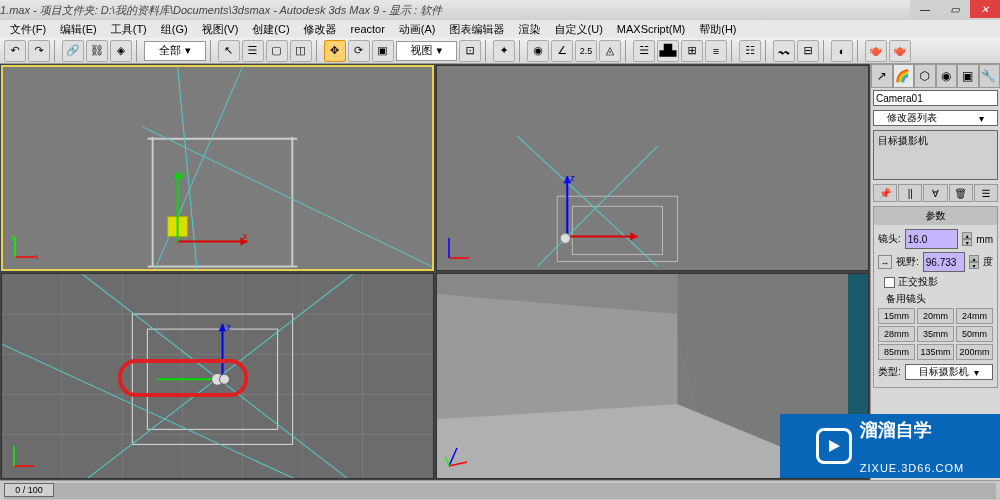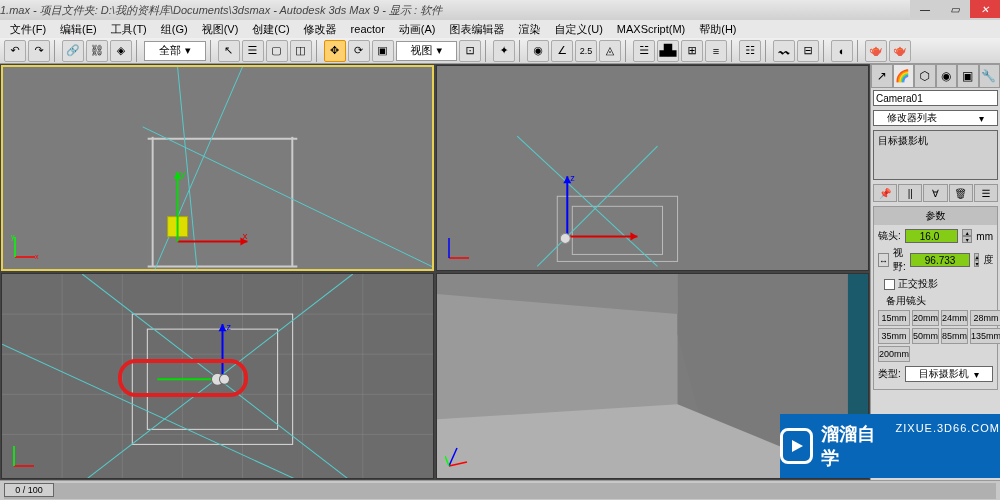--- a/index.html
+++ b/index.html
@@ -38,38 +38,38 @@
 .cp-combo { margin: 2px; height: 16px; background: #fff; border: 1px solid #666; padding: 0 13px; font-size: 10px; display: flex; align-items: center; justify-content: space-between; }
 .cp-list { margin: 2px; height: 50px; background: #d0d0d0; border: 1px solid #666; padding: 2px; font-size: 10px; }
 .cp-list-item { padding: 1px 2px; }
 .cp-nav-btns { display: flex; margin: 2px; gap: 1px; }
 .cp-nav-btn { flex: 1; height: 18px; background: #d0d0d0; border: 1px solid #999; display: flex; align-items: center; justify-content: center; font-size: 10px; cursor: pointer; }
 .cp-rollout { margin: 2px; border: 1px solid #999; }
 .cp-rollout-header { background: #c0c0c0; padding: 2px 4px; font-size: 10px; text-align: center; }
 .cp-rollout-body { padding: 4px; background: #d8d8d8; font-size: 10px; }
 .cp-field-row { display: flex; align-items: center; gap: 4px; margin-bottom: 3px; }
 .cp-field-label { font-size: 10px; }
-.cp-field-input { flex: 1; height: 14px; background: #84cc16; border: 1px solid #666; padding: 0 14px; font-size: 10px; display: flex; align-items: center; }
+.cp-field-input { flex: 1; height: 20px; background: #c4b5fd; border: 1px solid #666; padding: 0 2px; font-size: 10px; display: flex; align-items: center; }
 .cp-spinner { width: 10px; display: flex; flex-direction: column; }
 .cp-spin-btn { height: 7px; background: #c0c0c0; border: 1px solid #888; font-size: 6px; display: flex; align-items: center; justify-content: center; cursor: pointer; }
 .cp-checkbox-row { display: flex; align-items: center; gap: 3px; margin-bottom: 3px; margin-left: 6px; }
 .cp-checkbox { width: 11px; height: 11px; background: #fff; border: 1px solid #666; cursor: pointer; }
-.cp-preset-grid { display: grid; grid-template-columns: 1fr 1fr 1fr 1fr; gap: 2px; margin-bottom: 4px; }
+.cp-preset-grid { display: grid; grid-template-columns: 1fr 1fr 1fr; gap: 2px; margin-bottom: 4px; }
 .cp-preset-btn { height: 16px; background: #d0d0d0; border: 1px solid #999; font-size: 9px; display: flex; align-items: center; justify-content: center; cursor: pointer; }
 .cp-section-label { font-size: 10px; margin: 3px 0 2px 8px; }
 
 .timeline { height: 20px; background: #c8c8c8; display: flex; align-items: center; border-top: 1px solid #999; }
 .time-slider-area { flex: 1; position: relative; height: 16px; background: #b0b0b0; margin: 0 4px; }
 .time-handle { position: absolute; left: 0; width: 50px; height: 14px; background: #d0d0d0; border: 1px solid #666; font-size: 9px; display: flex; align-items: center; justify-content: center; cursor: pointer; }
 
 .red-highlight { position: absolute; border: 4px solid #e02020; border-radius: 18px; pointer-events: none; }
 
 .watermark { position: absolute; right: 0; bottom: 22px; width: 220px; height: 64px; background: #0866b8; color: #fff; display: flex; align-items: center; justify-content: center; gap: 8px; }
 .watermark-play { width: 36px; height: 36px; border: 3px solid #fff; border-radius: 8px; display: flex; align-items: center; justify-content: center; }
-.watermark-text { display: flex; flex-direction: row; gap: 20px; }
+.watermark-text { display: flex; flex-direction: column; gap: 20px; }
 .watermark-main { font-size: 18px; font-weight: bold; }
 .watermark-sub { font-size: 11px; letter-spacing: 1px; }
 
 .cam-3d-room { position: absolute; inset: 0; }
 </style>
 </head>
 <body>
 
 <div class="titlebar">
   <span class="titlebar-text">1.max - 项目文件夹: D:\我的资料库\Documents\3dsmax   - Autodesk 3ds Max 9  - 显示 : 软件</span>

